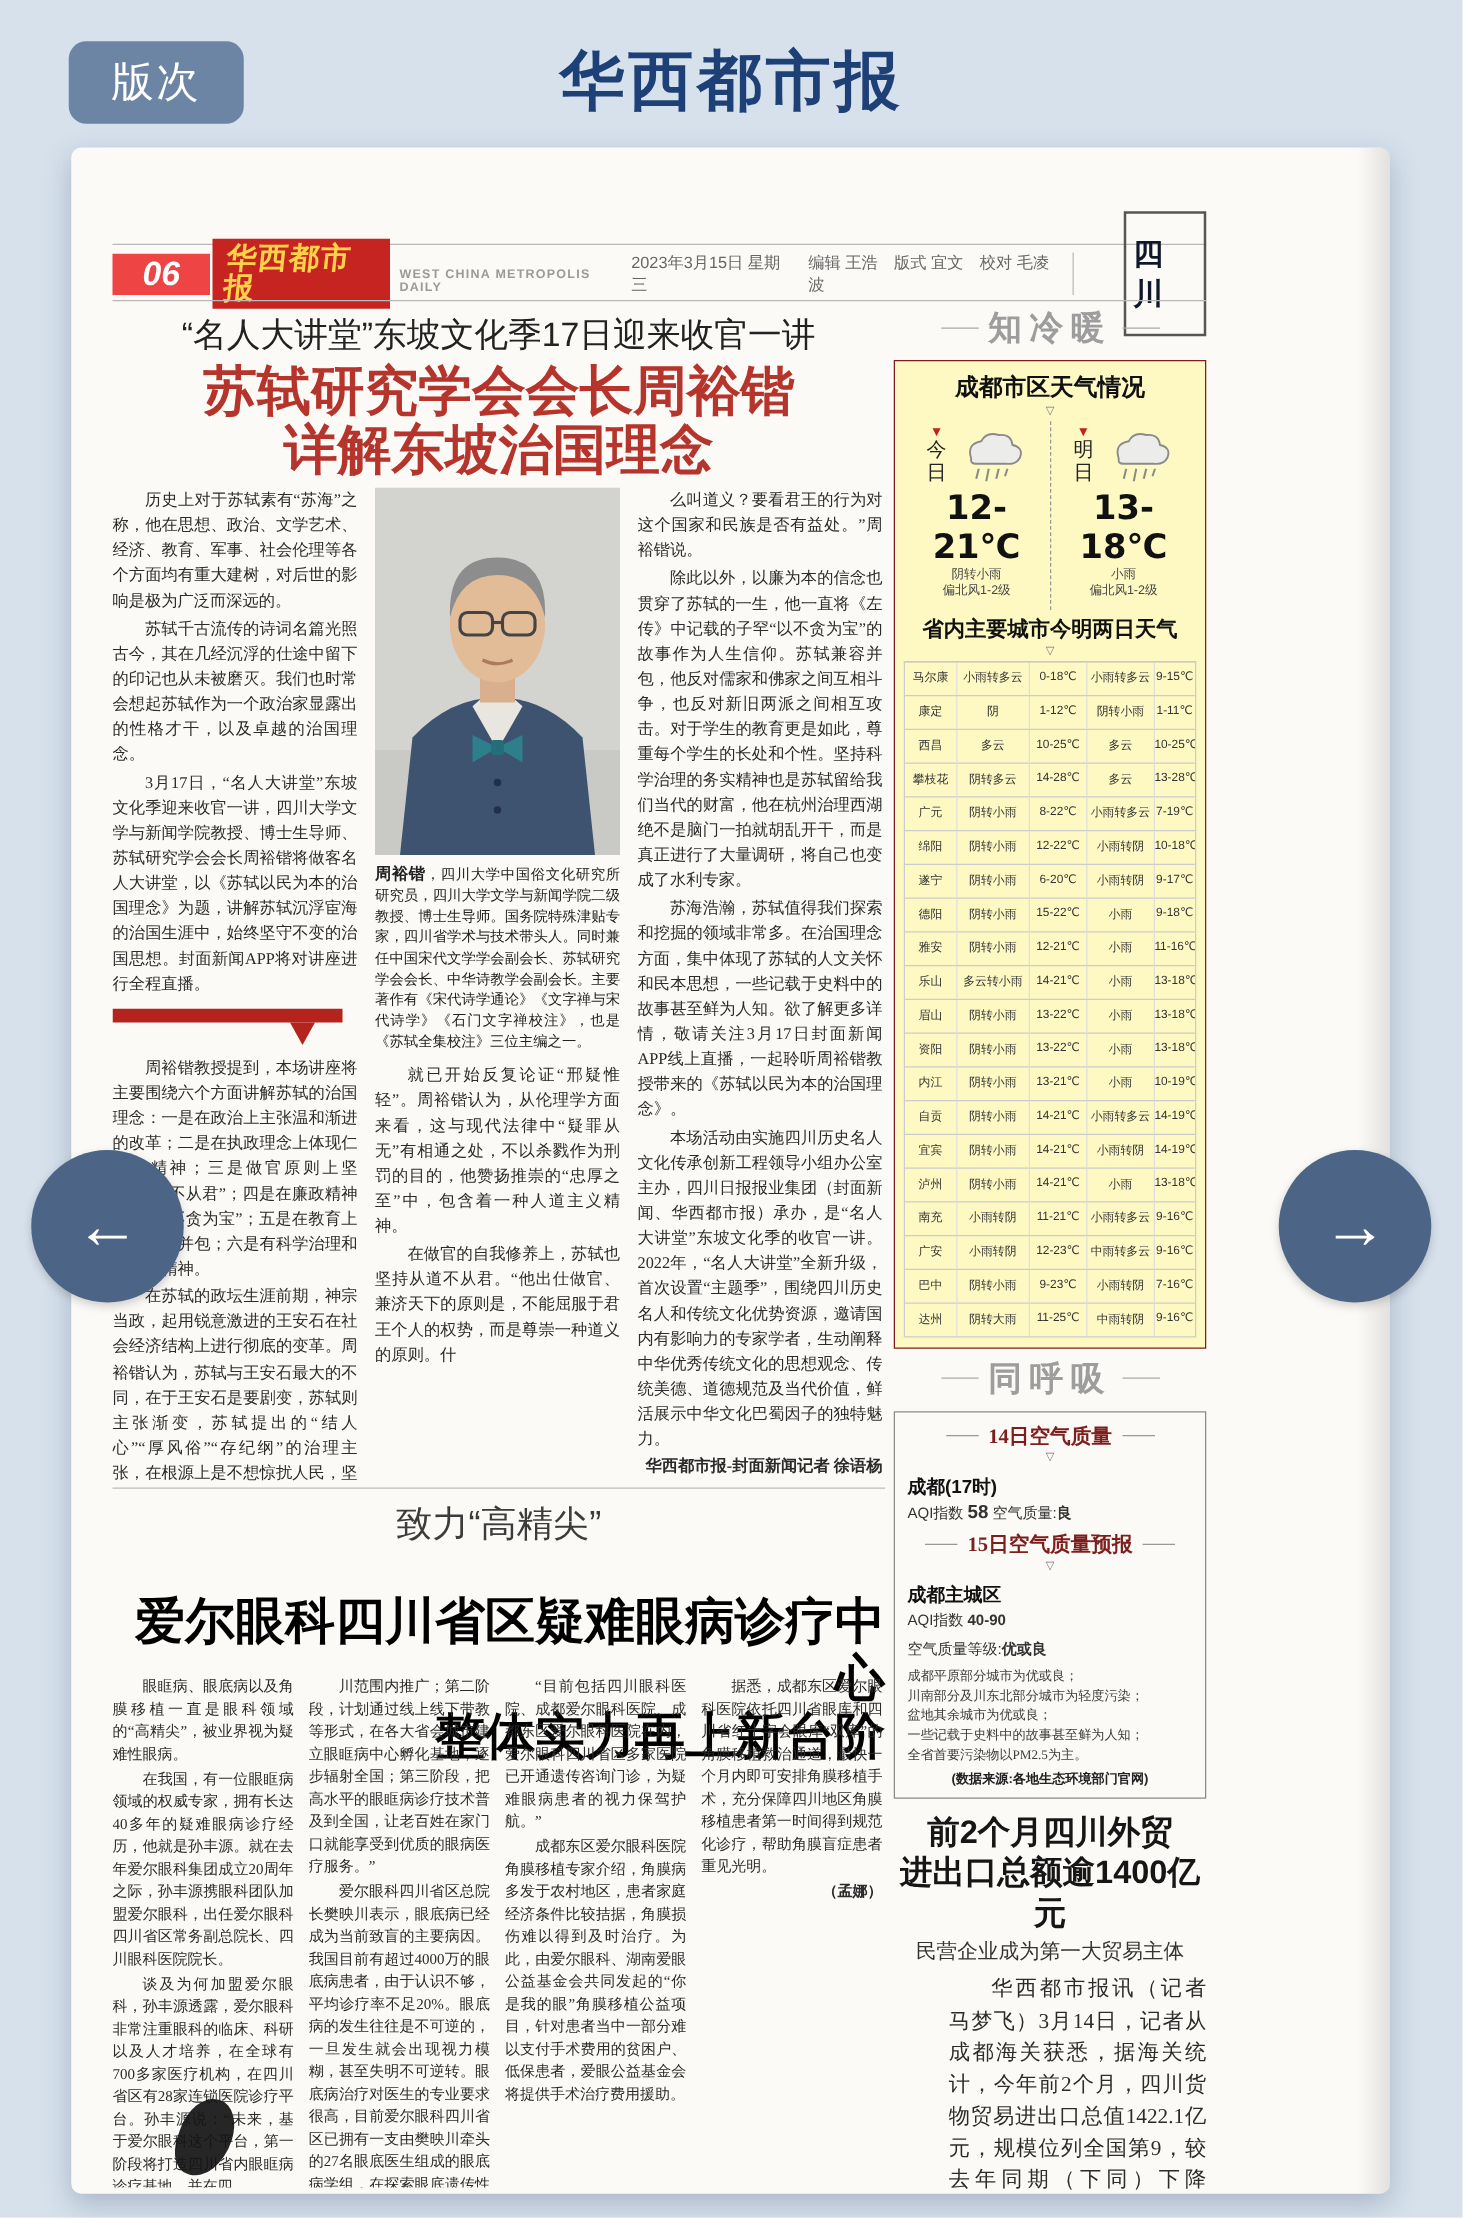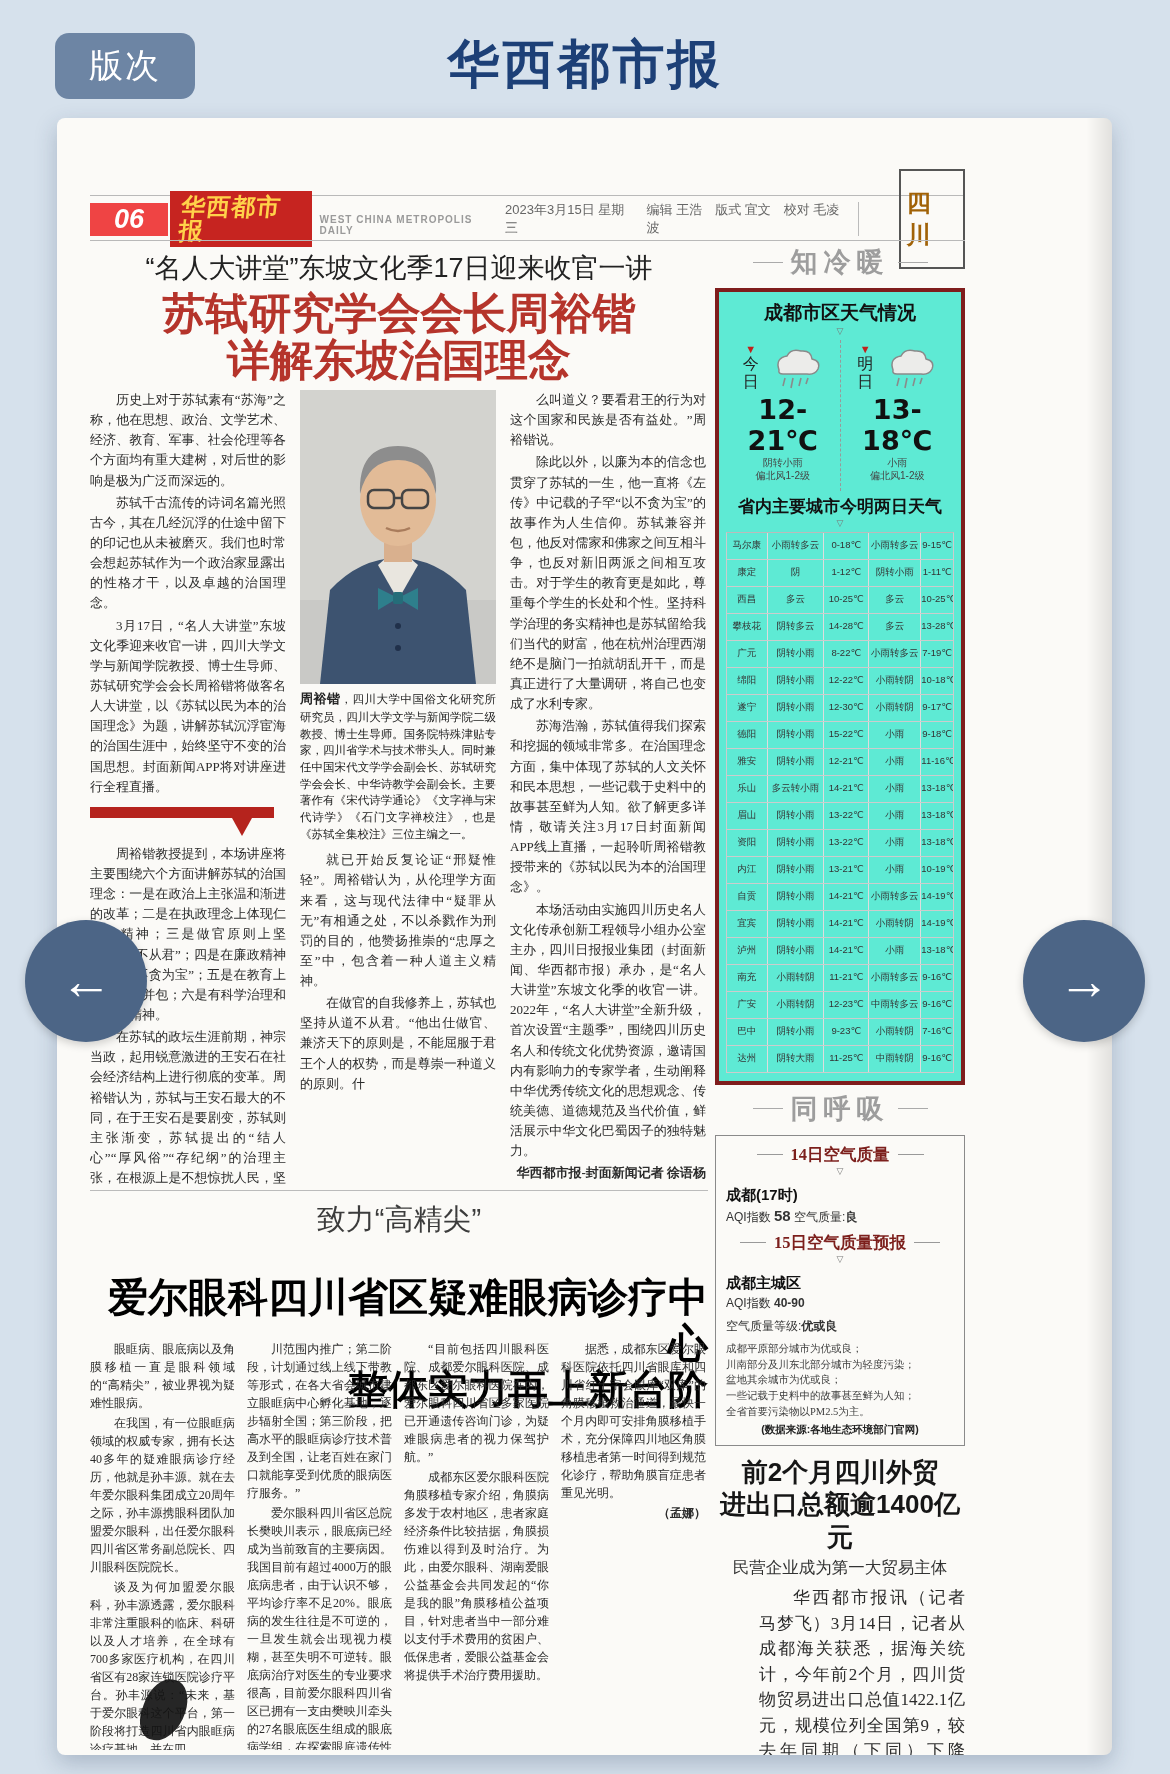--- a/index.html
+++ b/index.html
@@ -34,21 +34,21 @@
   
   .masthead{position:absolute;left:33px;top:82px;width:875px;height:38px;display:flex;align-items:center;}
   .page-no{background:#ef4444;color:#fff;font-weight:bold;font-style:italic;
     font-size:27px;padding:3px 24px;line-height:1;}
   .logo-box{background:#c62420;margin-left:2px;padding:4px 10px;line-height:1;}
   .logo-cn{color:#ffd24a;font-weight:bold;font-size:24px;letter-spacing:1px;
     font-family:"Liberation Serif","DejaVu Serif",serif;transform:skewX(-6deg);display:inline-block;}
   .logo-en{color:#9a9a9a;font-size:10px;font-weight:bold;letter-spacing:1px;margin-left:8px;align-self:flex-end;padding-bottom:2px;}
   .mast-right{margin-left:auto;display:flex;align-items:center;color:#666;font-size:13px;}
   .mast-sep{width:1px;height:34px;background:#bbb;margin:0 12px;}
-  .region-box{border:2px solid #555;color:#a16207;font-size:24px;font-weight:bold;
+  .region-box{border:2px solid #555;color:#0f172a;font-size:24px;font-weight:bold;
     padding:16px 6px;font-family:"Liberation Serif","DejaVu Serif",serif;letter-spacing:2px;margin-left:28px;}
   
   .lead-kicker{position:absolute;left:33px;top:132px;width:618px;text-align:center;
     font-size:27px;color:#222;}
   .lead-headline{position:absolute;left:33px;top:172px;width:618px;text-align:center;
     font-size:43px;line-height:1.1;font-weight:bold;color:#b5342b;
     font-family:"Liberation Sans","DejaVu Sans",sans-serif;}
   .lead-cols{position:absolute;left:33px;top:272px;width:618px;height:795px;display:flex;gap:14px;}
   .lcol{width:196px;height:795px;overflow:hidden;
     font-family:"Liberation Serif","DejaVu Serif",serif;}
@@ -73,21 +73,21 @@
   .scol{width:145px;height:410px;overflow:hidden;font-family:"Liberation Serif","DejaVu Serif",serif;}
   .scol p{font-size:12px;line-height:1.5;}
   .s-byline{text-align:right !important;font-weight:bold;}
   .ink-blob{position:absolute;left:86px;top:1560px;width:42px;height:64px;background:#141414;
     border-radius:55% 45% 60% 40%;transform:rotate(18deg);opacity:.92;}
   
   .sidebar{position:absolute;left:658px;top:120px;width:250px;}
   .side-title{width:100%;text-align:center;font-size:27px;font-weight:bold;color:#9d9d9d;
     letter-spacing:6px;margin:6px 0 8px 0;display:flex;align-items:center;justify-content:center;gap:8px;}
   .side-title::before,.side-title::after{content:"";width:30px;height:1px;background:#aaa;}
-  .wbox{border:4px solid #7f1d1d;padding:8px 7px;background:#5eead4;}
+  .wbox{border:1px solid #7f1d1d;padding:8px 7px;background:#fef9c3;}
   .wbox-title{font-family:"Liberation Serif","DejaVu Serif",serif;font-weight:bold;
     font-size:19px;text-align:center;color:#111;}
   .tri-small{display:block;text-align:center;font-size:9px;color:#777;line-height:1;margin:1px 0 4px 0;}
   .now-wrap{display:flex;}
   .now-half{width:50%;padding:4px 2px 8px 2px;text-align:center;}
   .now-half.left{border-right:1px dashed #999;}
   .now-top{display:flex;align-items:center;justify-content:center;gap:6px;}
   .day-label{display:flex;flex-direction:column;align-items:center;font-size:16px;color:#222;line-height:1.15;
     font-family:"Liberation Serif","DejaVu Serif",serif;}
   .red-marker{color:#c0221c;font-size:11px;line-height:1;}
@@ -354,21 +354,21 @@
           <div class="row">
             <span class="cell">绵阳</span>
             <span class="cell">阴转小雨</span>
             <span class="cell">12-22℃</span>
             <span class="cell">小雨转阴</span>
             <span class="cell">10-18℃</span>
           </div>
           <div class="row">
             <span class="cell">遂宁</span>
             <span class="cell">阴转小雨</span>
-            <span class="cell">12-30℃</span>
+            <span class="cell">6-20℃</span>
             <span class="cell">小雨转阴</span>
             <span class="cell">9-17℃</span>
           </div>
           <div class="row">
             <span class="cell">德阳</span>
             <span class="cell">阴转小雨</span>
             <span class="cell">15-22℃</span>
             <span class="cell">小雨</span>
             <span class="cell">9-18℃</span>
           </div>

